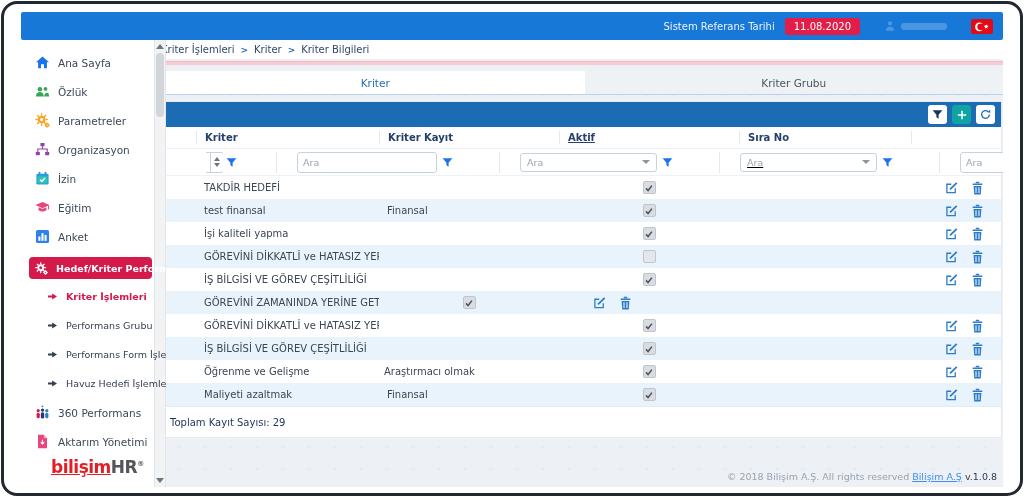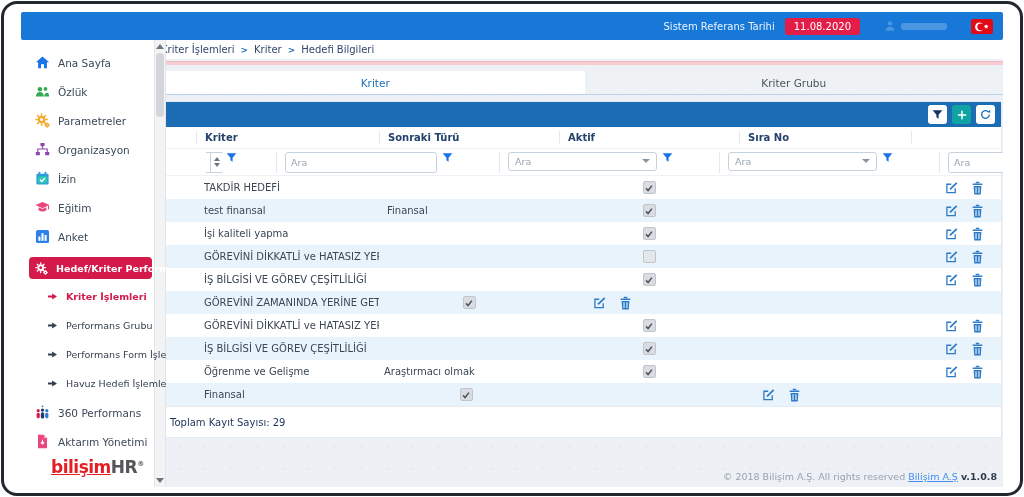--- a/index.html
+++ b/index.html
@@ -54,28 +54,28 @@
   .toolbar{height:25px;background:#1b6cb3;display:flex;align-items:center;justify-content:flex-end;gap:5px;padding:0 6px;}
   .tb-btn{width:19px;height:19px;border-radius:3px;display:flex;align-items:center;justify-content:center;cursor:pointer;}
   .tb-white{background:#fff;color:#17365d;}
   .tb-teal{background:#0fa3a3;color:#fff;}
   .tb-white.blue{color:#1f6cb5;}
 
   .thead,.tfilter,.tr{display:flex;align-items:center;box-sizing:border-box;}
   .c0{width:30px;flex:0 0 auto;}
   .c1{width:183px;flex:0 0 auto;}
   .c2{width:180px;flex:0 0 auto;}
-  .c3{width:180px;flex:0 0 auto;}
+  .c3{width:180px;flex:0 0 auto;text-decoration:underline;}
   .c4{width:172px;flex:0 0 auto;}
   .c5{flex:1;}
   .thead{height:22px;border-bottom:1px solid #eef1f5;}
   .th{font-size:10px;font-weight:bold;color:#24406b;padding-left:8px;height:13px;line-height:13px;border-left:1px solid #e4e9ef;box-sizing:border-box;}
   .th.c0{border-left:none;}
   .tfilter{height:27px;border-bottom:1px solid #eef1f5;}
-  .fcell{display:flex;align-items:flex-start;gap:5px;padding:0 6px 0 8px;height:21px;border-left:1px solid #e4e9ef;box-sizing:border-box;margin-left:40px;}
+  .fcell{display:flex;align-items:center;gap:5px;padding:0 6px 0 20px;height:21px;border-left:1px solid #e4e9ef;box-sizing:border-box;margin-left:40px;}
   .fcell.c0{border-left:none;padding-left:0;gap:3px;}
   .finwrap{display:flex;align-items:center;border:1px solid #c8d2dc;border-radius:3px;background:#fff;height:19px;flex:1;min-width:0;overflow:hidden;}
   .finput{border:none;outline:none;flex:1;min-width:0;height:15px;font-size:9.5px;padding:0 5px;color:#333;font-family:inherit;background:transparent;}
   .finput::placeholder{color:#9aa5b1;}
   .fselect{display:flex;align-items:center;justify-content:space-between;border:1px solid #c8d2dc;border-radius:3px;background:#fff;height:19px;flex:1;padding:0 6px;color:#9aa5b1;font-size:9.5px;box-sizing:border-box;cursor:pointer;}
   .caret{width:0;height:0;border-left:4px solid transparent;border-right:4px solid transparent;border-top:4px solid #8a949e;}
   .spin{display:flex;flex-direction:column;justify-content:center;gap:2px;border-left:1px solid #c8d2dc;padding:0 3px;height:19px;background:#fff;cursor:pointer;}
   .spin .u{width:0;height:0;border-left:3px solid transparent;border-right:3px solid transparent;border-bottom:4px solid #6a7682;}
   .spin .d{width:0;height:0;border-left:3px solid transparent;border-right:3px solid transparent;border-top:4px solid #6a7682;}
   .clipbox{width:17px;overflow:hidden;flex:0 0 auto;}
@@ -97,21 +97,21 @@
   .tfoot{display:flex;align-items:center;justify-content:space-between;height:30px;border-top:1px solid #e6ebf1;padding:0 10px 0 4px;}
   .pager{display:flex;gap:4px;align-items:center;overflow:hidden;}
   .pg{min-width:10px;height:20px;border:1px solid #d4dae1;border-radius:3px;background:#fff;color:#1a73e8;font-size:10px;display:flex;align-items:center;justify-content:center;padding:0 8px;cursor:pointer;box-sizing:border-box;}
   .pg.gray{color:#5a6673;}
   .pg.active{background:#1b6cb3;border-color:#1b6cb3;color:#fff;font-weight:bold;}
   .pg.stub{width:9px;padding:0;margin-left:-6px;border-left:none;border-radius:0 3px 3px 0;}
   .total{font-size:10px;color:#1c3257;font-weight:normal;}
 
   .cfooter{position:absolute;bottom:5px;right:6px;font-size:9.5px;color:#98a2ac;white-space:nowrap;}
   .cfooter .lnk{color:#3f8ef0;cursor:pointer;text-decoration:underline;}
-  .cfooter .ver{color:#2c3a4a;font-weight:bold;}
+  .cfooter .ver{color:#2c3a4a;font-weight:normal;}
 </style>
 </head>
 <body>
 
 <div class="frame">
 
   <div class="topbar">
     <span class="ref-label">Sistem Referans Tarihi</span>
     <span class="ref-badge">11.08.2020</span>
     <span class="user-ghost">
@@ -324,21 +324,21 @@
     </div>
 
     <section class="content">
 
       <div class="breadcrumb">
         <span class="bc-inner" id="breadcrumb-inner">
             <span>Kriter İşlemleri</span>
             <span class="bc-sep">&gt;</span>
             <span>Kriter</span>
             <span class="bc-sep">&gt;</span>
-            <span>Hedefi Bilgileri</span>
+            <span>Kriter Bilgileri</span>
           </span>
       </div>
       <div class="pinkline"></div>
 
       <div class="tabs">
         <div class="tab active">Kriter</div>
         <div class="tab">Kriter Grubu</div>
       </div>
 
       <div class="card">
@@ -364,21 +364,21 @@
                   <path d="M11.9 7A4.9 4.9 0 1 1 10.4 3.4" fill="none" stroke="currentColor" stroke-width="1.7"></path>
                   <path fill="currentColor" d="M12.9.8l.3 4.1-3.9-.9z"></path>
                 </svg>
               </span>
             </span>
         </div>
 
         <div class="thead">
           <div class="th c0"></div>
           <div class="th c1">Kriter</div>
-          <div class="th c2">Sonraki Türü</div>
+          <div class="th c2">Kriter Kayıt</div>
           <div class="th c3">Aktif</div>
           <div class="th c4">Sıra No</div>
           <div class="th c5"></div>
         </div>
 
         <div class="tfilter">
           <div class="fcell c0">
             <span class="clipbox">
                 <span class="finwrap">
                   <input class="finput" style="">
@@ -694,20 +694,21 @@
                     <rect x="1.6" y="2.6" width="10.8" height="1.7" rx="0.8"></rect>
                     <rect x="5" y="0.9" width="4" height="1.4" rx="0.7"></rect>
                     <path d="M2.8 5.3h8.4l-.7 9.2H3.5z"></path>
                     <path d="M5.4 6.8v6M8.6 6.8v6" stroke="#fff" stroke-width="1.1" fill="none"></path>
                   </svg>
                 </span>
               </div>
             </div>
             <div class="tr">
               <div class="td c0"></div>
+              <div class="td c1">Maliyeti azaltmak</div>
               <div class="td c2">Finansal</div>
               <div class="td c3">
                 <span class="cb">
                   <svg viewBox="0 0 13 13" fill="none" stroke="#4d565e" stroke-width="2">
                     <path d="M2.6 7l2.7 2.8 5-6.4"></path>
                   </svg>
                 </span>
               </div>
               <div class="td c4"></div>
               <div class="td c5">

